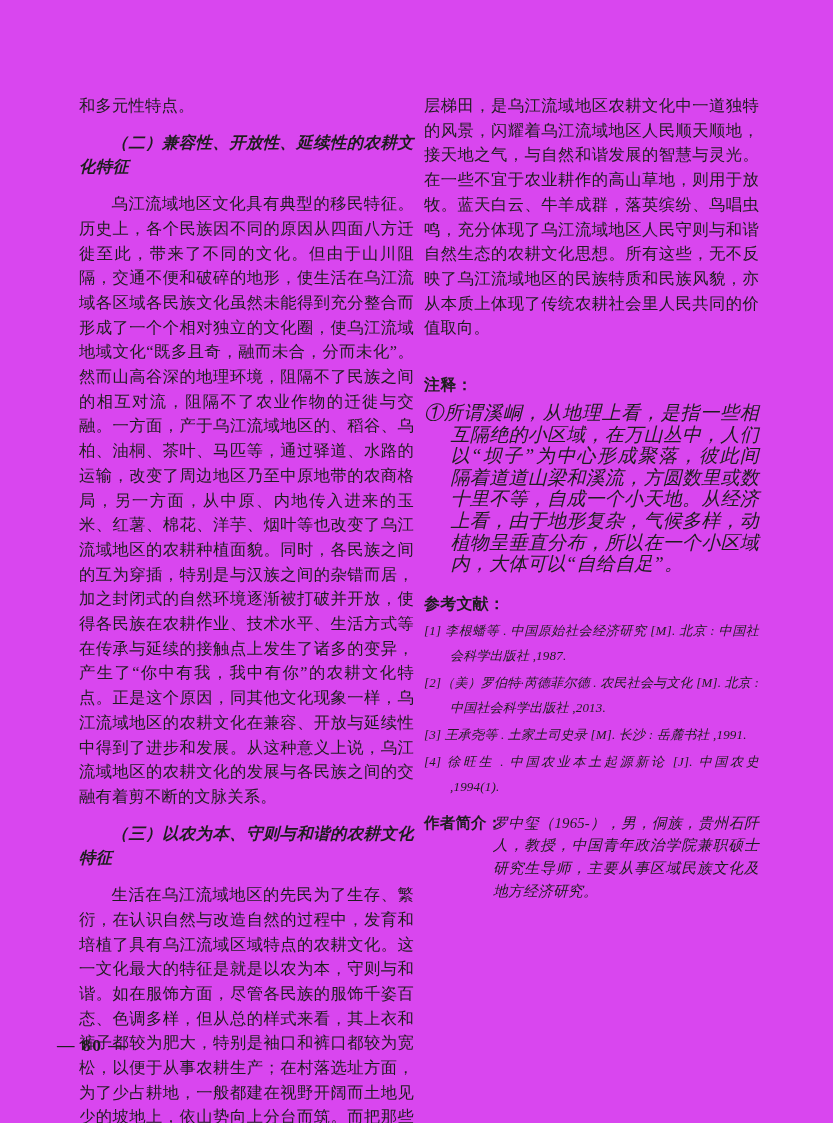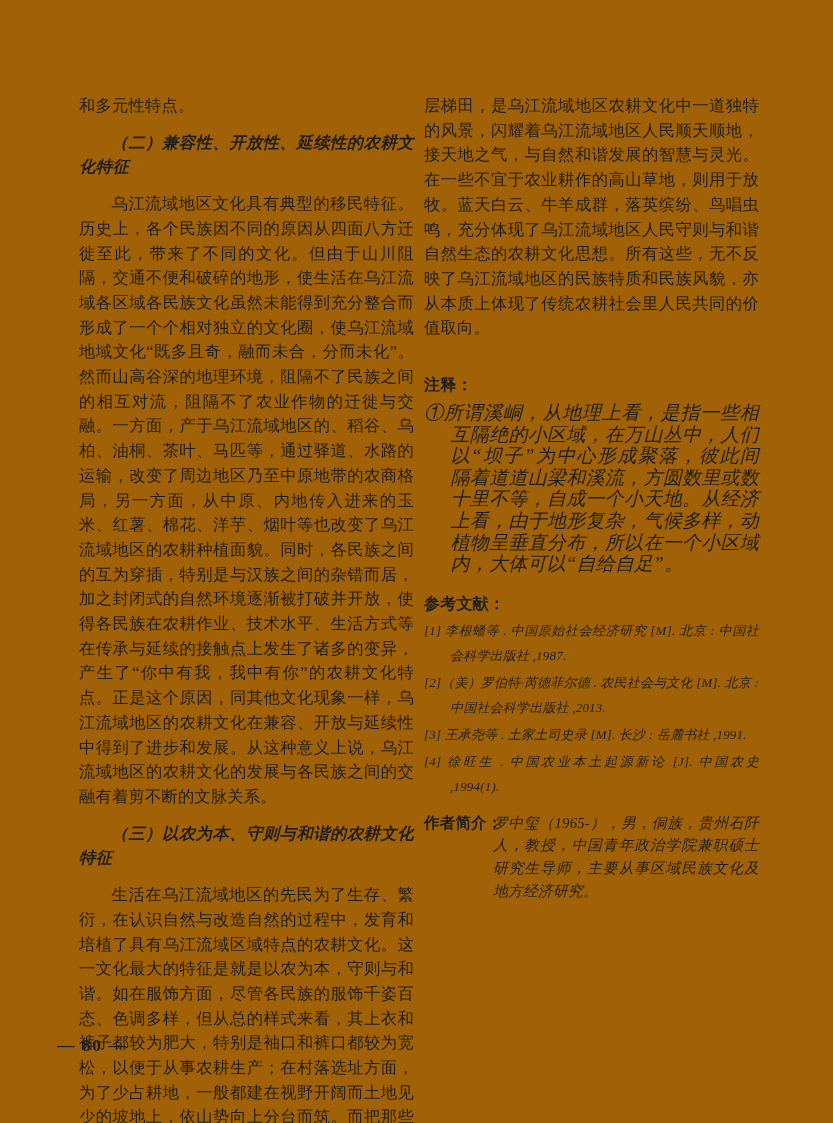--- a/index.html
+++ b/index.html
@@ -5,21 +5,21 @@
   html, body {
     margin: 0;
     padding: 0;
     background: #e8e8e6;
   }
   .page {
     position: relative;
     width: 833px;
     height: 1123px;
     margin: 0 auto;
-    background: #a16207;
+    background: #d946ef;
     color: #1e1e1e;
     font-family: "Liberation Serif", "DejaVu Serif", serif;
     overflow: hidden;
   }
   .col {
     position: absolute;
     top: 94px;
     width: 335px;
     text-align: justify;
     font-size: 16.3px;

